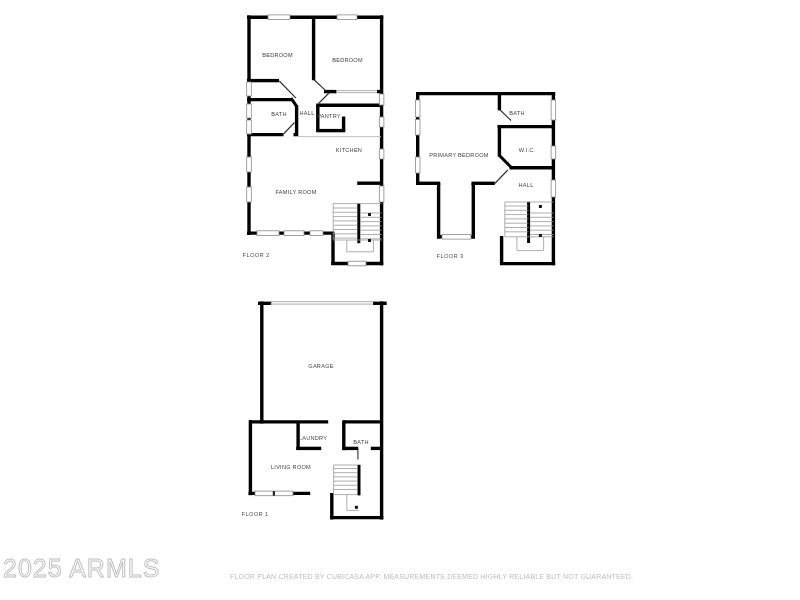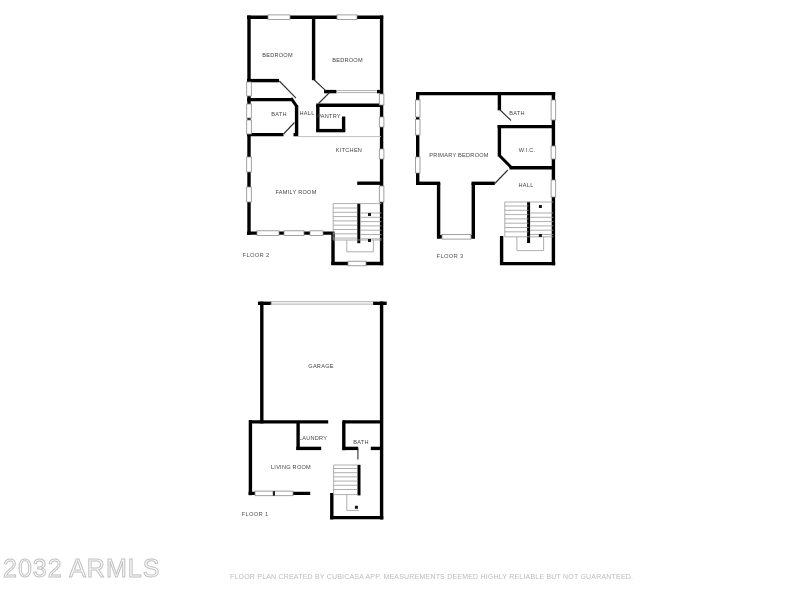--- a/index.html
+++ b/index.html
@@ -193,16 +193,16 @@
     <g>
       <text class="rlabel" x="321" y="368">GARAGE</text>
       <text class="rlabel" x="313" y="439.5">LAUNDRY</text>
       <text class="rlabel" x="361" y="443.5">BATH</text>
       <text class="rlabel" x="291" y="468.5">LIVING ROOM</text>
       <text class="flabel" x="255" y="515.5">FLOOR 1</text>
     </g>
   </g>
 </svg>
 
-<div id="watermark">2032 ARMLS</div>
+<div id="watermark">2025 ARMLS</div>
 <div id="disclaimer">FLOOR PLAN CREATED BY CUBICASA APP. MEASUREMENTS DEEMED HIGHLY RELIABLE BUT NOT GUARANTEED.</div>
 
 </div>
 
 </body></html>

